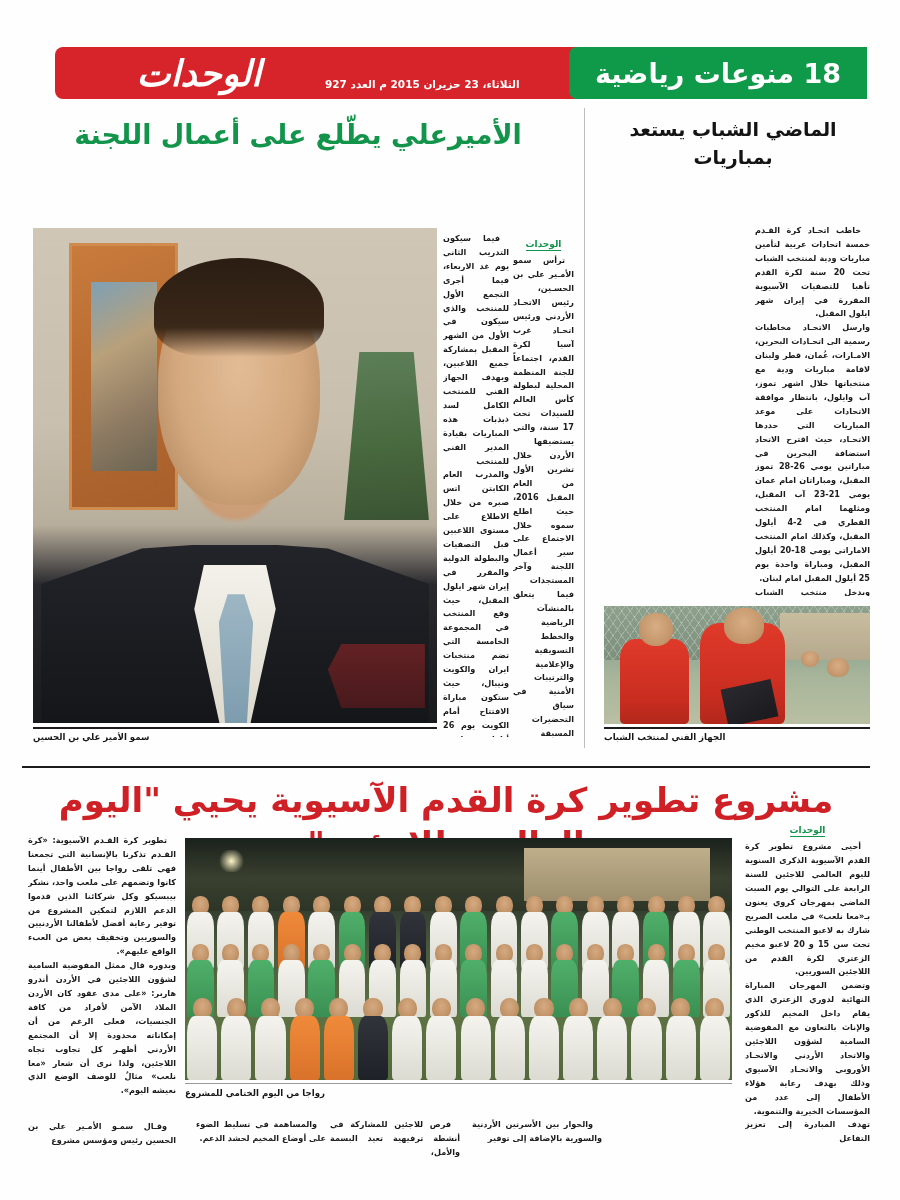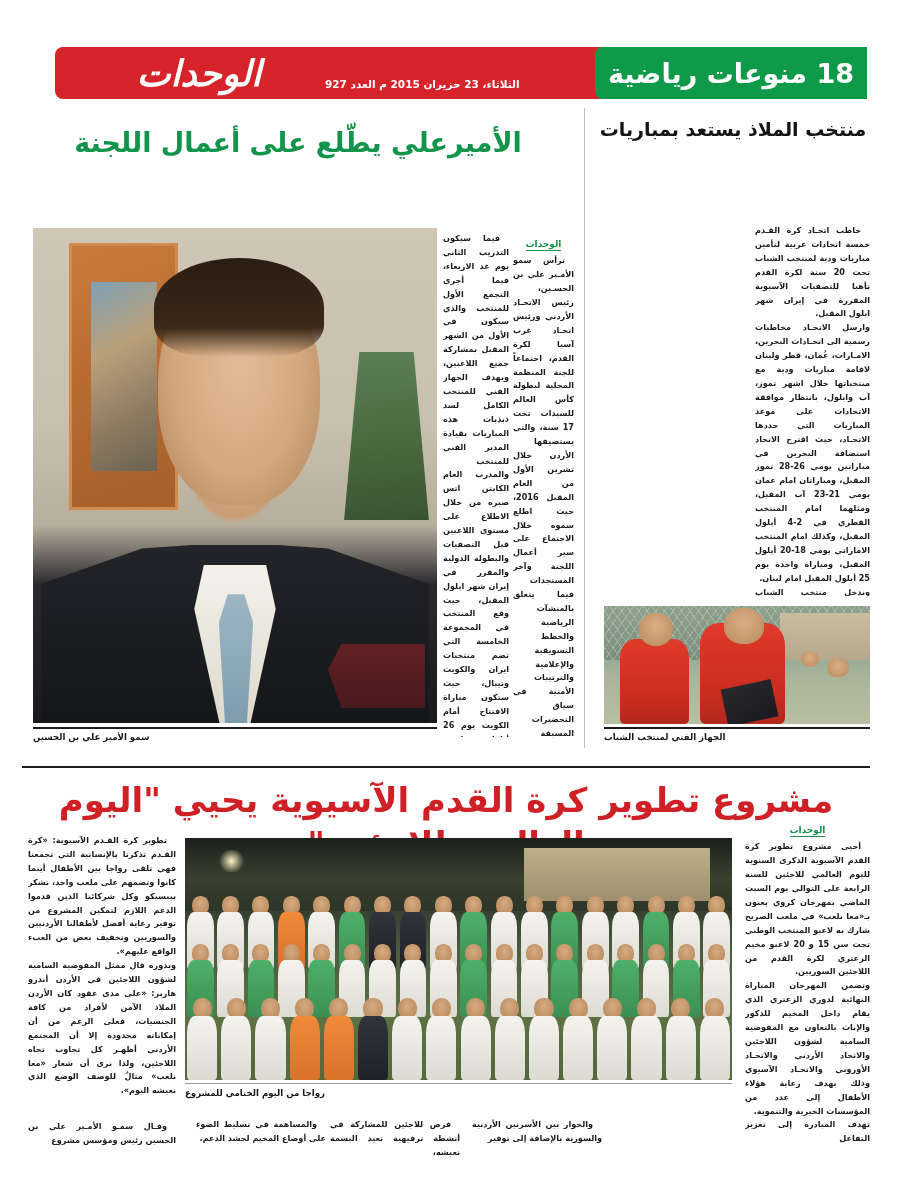--- a/index.html
+++ b/index.html
@@ -22,21 +22,21 @@
     position: absolute;
     left: 55px; top: 47px;
     width: 812px; height: 52px;
     background: #d7242a;
     border-radius: 8px;
     display: flex;
     flex-direction: row;
     align-items: stretch;
   }
   .masthead-green {
-    width: 272px;
+    width: 298px;
     background: #0f9a4a;
     border-radius: 8px 0 0 8px;
     display: flex;
     align-items: center;
     justify-content: center;
     color: #ffffff;
     font-size: 27px;
     font-weight: bold;
     letter-spacing: 0px;
     order: 0;
@@ -262,21 +262,21 @@
       <span>18 منوعات رياضية</span>
     </div>
     <div class="masthead-mid">
       <span class="masthead-date">الثلاثاء، 23 حزيران 2015 م العدد 927</span>
     </div>
     <div class="masthead-logo">
       <span>الوحدات</span>
     </div>
   </div>
 
-  <div style="position:absolute; left:22px; top:124px; width:552px;">
+  <div style="position:absolute; left:22px; top:116px; width:552px;">
     <div class="hl-green" style="font-size:27px;">الأميرعلي يطّلع على أعمال اللجنة</div>
   </div>
 
   <div class="photo photo-portrait" style="position:absolute; left:33px; top:228px; width:404px; height:495px;">
     <div class="portrait-frame"></div>
     <div class="portrait-lamp"></div>
     <div class="portrait-head"></div>
     <div class="portrait-hair"></div>
     <div class="portrait-suit"></div>
     <div class="portrait-shirt"></div>
@@ -298,21 +298,21 @@
     </div>
     <div class="body-col" style="height:490px;">
       <p>ترأس سمو الأمـير علي بن الحسـين، رئيس الاتحـاد الأردني ورئيس اتحـاد غرب آسيا لكرة القدم، اجتماعاً للجنة المنظمة المحلية لبطولة كأس العالم للسيدات تحت 17 سنة، والتي يستضيفها الأردن خلال تشرين الأول من العام المقبل 2016، حيث اطلع سموه خلال الاجتماع على سير أعمال اللجنة وآخر المستجدات فيما يتعلق بالمنشآت الرياضية والخطط التسويقية والإعلامية والترتيبات الأمنية في سياق التحضيرات المسبقة لانطلاق البطولة، بحضور رئيس اللجنة المهندس صلاح الدين صبره ورئيس المجلس الأعلى للشباب الدكتور سامي المجالي ومستشار رئاسة الـوزراء خالد الكلالدة ونائب أمين عمان الكبرى الدكتور يوسف الشواربة والأعضاء عروب عوان جمعة، د. مؤيد السمان، وائل القاضي، والمدير التنفيذي للجنة سمر نصار، والمستشار القانوني للجنة هاني الكردي.</p>
 
     </div>
   </div>
 
   <div class="vrule" style="left:584px; top:108px; height:640px;"></div>
 
   <div style="position:absolute; left:596px; top:116px; width:274px;">
-    <div class="hl-black" style="font-size:19px;">منتخب الملاذ يستعد بمباريات</div>
+    <div class="hl-black" style="font-size:19px;">الماضي الشباب يستعد بمباريات</div>
   </div>
 
   <div class="body-col" style="position:absolute; left:755px; top:224px; width:115px; height:372px;">
     <p style="white-space:pre-line;">خاطب اتحـاد كرة القـدم خمسة اتحادات عربية لتأمين مباريات ودية لمنتخب الشباب تحت 20 سنة لكرة القدم تأهبا للتصفيات الآسيوية المقررة في إيران شهر ايلول المقبل.
 وارسل الاتحـاد مخاطبات رسمية الى اتحـادات البحرين، الامـارات، عُمان، قطر ولبنان لاقامة مباريات ودية مع منتخباتها خلال اشهر تموز، آب وايلول، بانتظار موافقة الاتحادات على موعد المباريات التي حددها الاتحـاد، حيث اقترح الاتحاد استضافة البحرين في مباراتين يومي 26-28 تموز المقبل، ومباراتان امام عمان يومي 21-23 آب المقبل، ومثلهما امام المنتخب القطري في 2-4 أيلول المقبل، وكذلك امام المنتخب الاماراتي يومي 18-20 أيلول المقبل، ومباراة واحدة يوم 25 أيلول المقبل امام لبنان.
 ويدخل منتخب الشباب تدريباته على ملعب البولو، بمشاركة 17 لاعبا ويشكل اختياري، بسبب التزام بعض اللاعبين بامتحانات الثانوية العامة.</p>
   </div>
 
   <div class="photo photo-coaches" style="position:absolute; left:604px; top:606px; width:266px; height:118px;">
     <div class="coach-fence"></div>
@@ -575,19 +575,19 @@
 وبدوره قال ممثل المفوضية السامية لشؤون اللاجئين في الأردن أندرو هاربر: «على مدى عقود كان الأردن الملاذ الآمن لأفراد من كافة الجنسيات، فعلى الرغم من أن إمكاناته محدودة إلا أن المجتمع الأردني أظهـر كل تجاوب تجاه اللاجئين، ولذا نرى أن شعار «معا نلعب» مثالٌ للوصف الوضع الذي نعيشه اليوم».</p>
   </div>
 
   <div class="body-col" style="position:absolute; left:28px; top:1120px; width:148px; height:70px;">
     <p>وقـال سمـو الأمـير علي بن الحسين رئيس ومؤسس مشروع</p>
   </div>
   <div class="body-col" style="position:absolute; left:196px; top:1118px; width:130px; height:70px;">
     <p>والمساهمة في تسليط الضوء على أوضاع المخيم لحشد الدعم.</p>
   </div>
   <div class="body-col" style="position:absolute; left:330px; top:1118px; width:130px; height:70px;">
-    <p>فرص للاجئين للمشاركة في أنشطة ترفيهية تعيد البسمة نعيشه،</p>
+    <p>فرص للاجئين للمشاركة في أنشطة ترفيهية تعيد البسمة والأمل،</p>
   </div>
   <div class="body-col" style="position:absolute; left:472px; top:1118px; width:130px; height:70px;">
     <p>والحوار بين الأسرتين الأردنية والسورية بالإضافة إلى توفير</p>
   </div>
 
 </div>
 
 </body></html>

